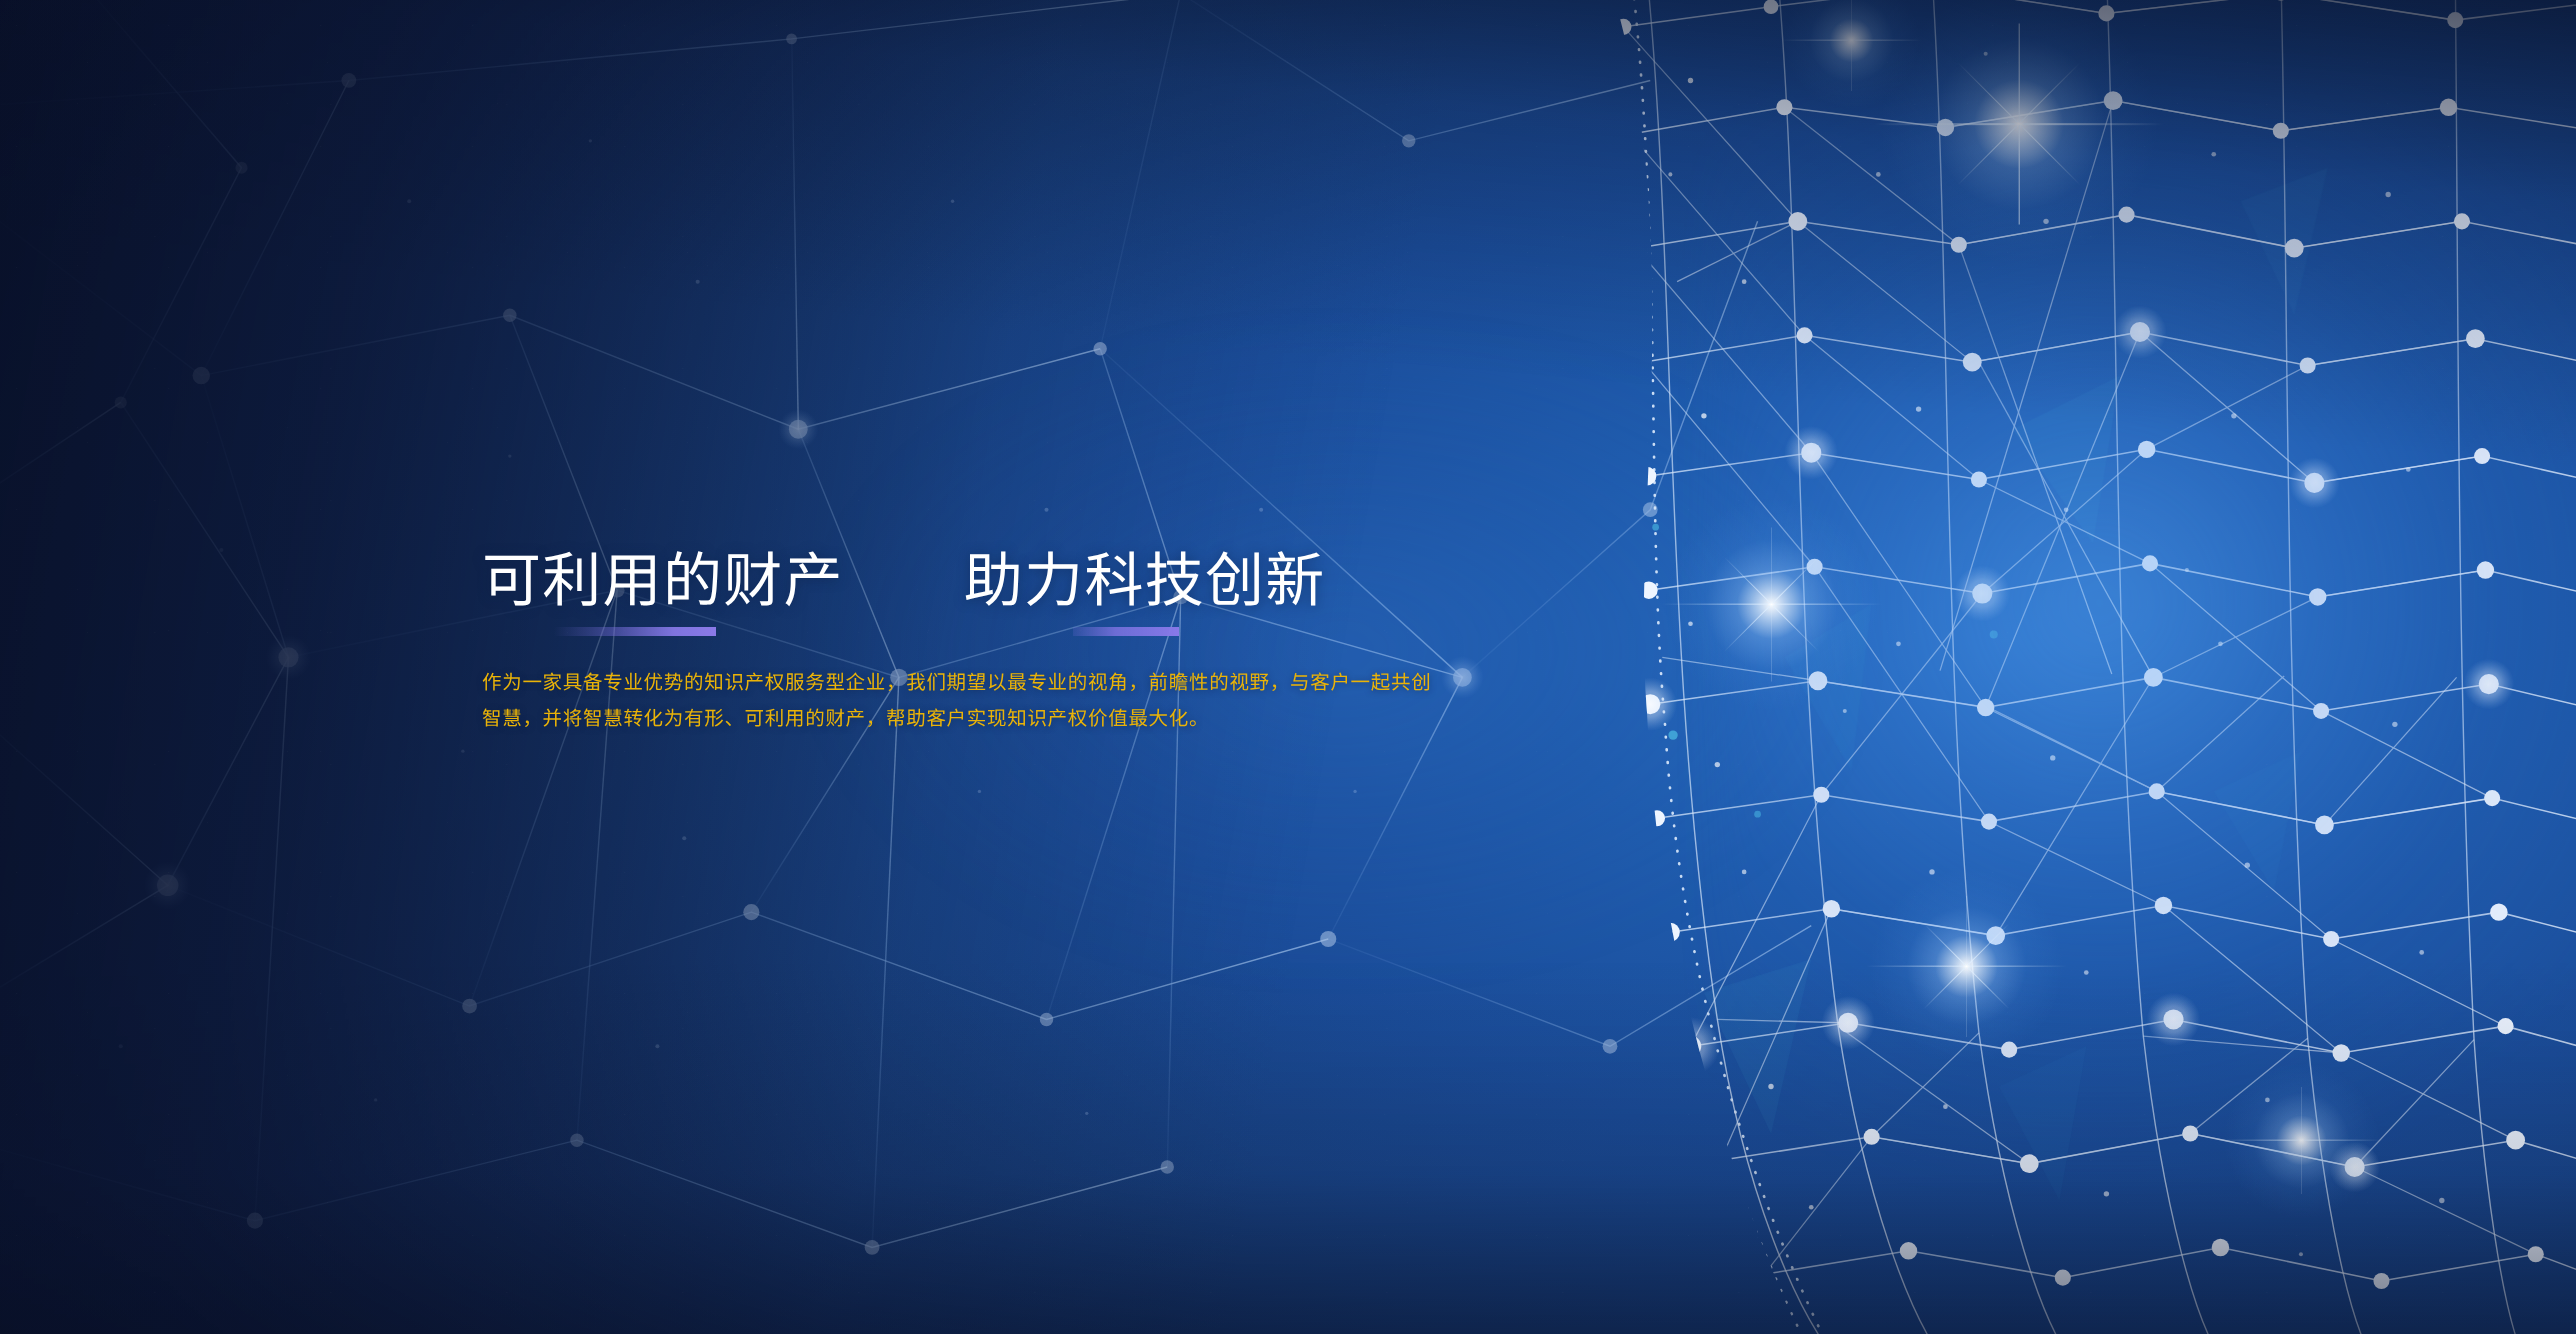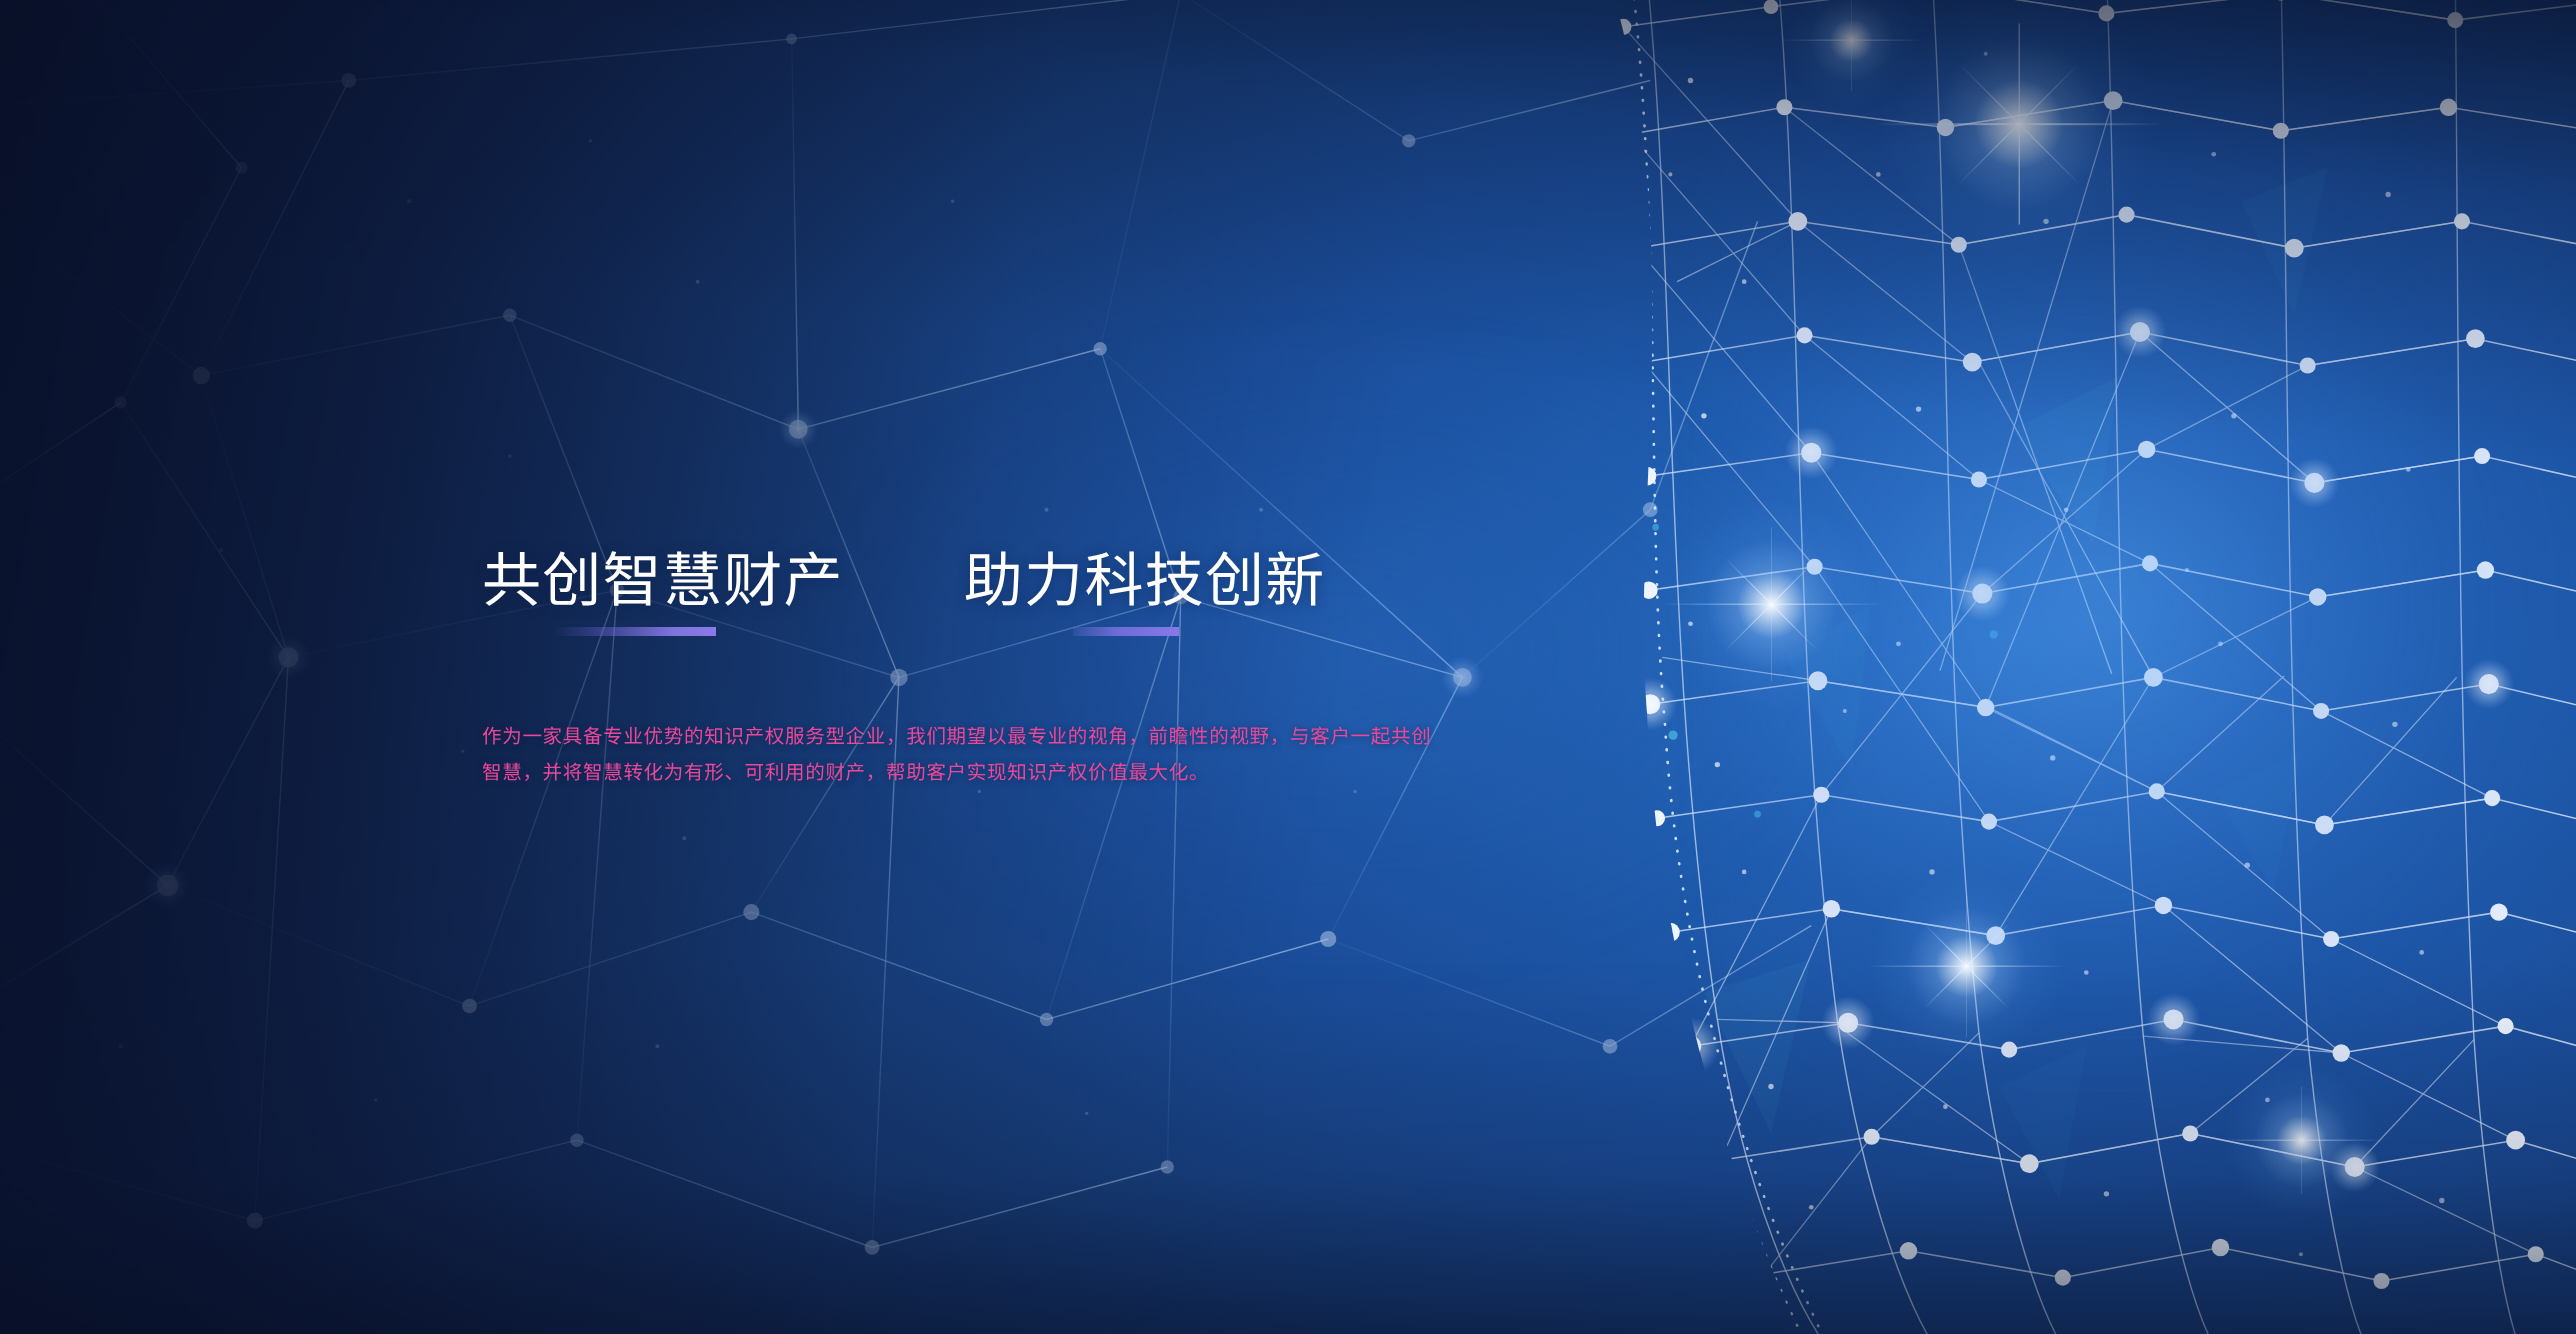--- a/index.html
+++ b/index.html
@@ -105,25 +105,25 @@
   .hl-bar.b1{
     left:72px; width:162px;
     background:linear-gradient(90deg, rgba(120,110,225,0.0) 0%, rgba(124,112,226,0.45) 38%, rgba(136,122,232,0.92) 74%, #8b7ae8 100%);
   }
   .hl-bar.b2{
     left:109px; width:106px;
     background:linear-gradient(90deg, rgba(120,110,225,0.18) 0%, rgba(132,118,230,0.78) 40%, #8779e8 100%);
   }
 
   .body-copy{
-    margin-top:104px;
+    margin-top:50px;
     width:951px;
     font-size:19.5px;
     line-height:36px;
-    color:#ec4899;
+    color:#eab308;
     letter-spacing:0.7px;
     text-shadow:0 0.7px 6.7px rgba(10,28,66,0.55);
   }
 
   .noise{
     position:absolute; inset:0;
     pointer-events:none;
     opacity:0.30;
     background-image:
       radial-gradient(circle at 11% 21%, rgba(255,255,255,0.09) 0.4px, transparent 0.9px),
@@ -493,21 +493,21 @@
 
   <div class="bg-tint-left"></div>
   <div class="bg-tint-top"></div>
   <div class="bg-tint-bottom"></div>
   <div class="noise"></div>
 
   <div class="content">
 
     <div class="headline">
       <div class="hl-group">
-        <span class="hl-text">共创智慧财产</span>
+        <span class="hl-text">可利用的财产</span>
         <span class="hl-bar b1"></span>
       </div>
       <div class="hl-group">
         <span class="hl-text">助力科技创新</span>
         <span class="hl-bar b2"></span>
       </div>
     </div>
 
     <p class="body-copy">作为一家具备专业优势的知识产权服务型企业，我们期望以最专业的视角，前瞻性的视野，与客户一起共创智慧，并将智慧转化为有形、可利用的财产，帮助客户实现知识产权价值最大化。</p>
 

